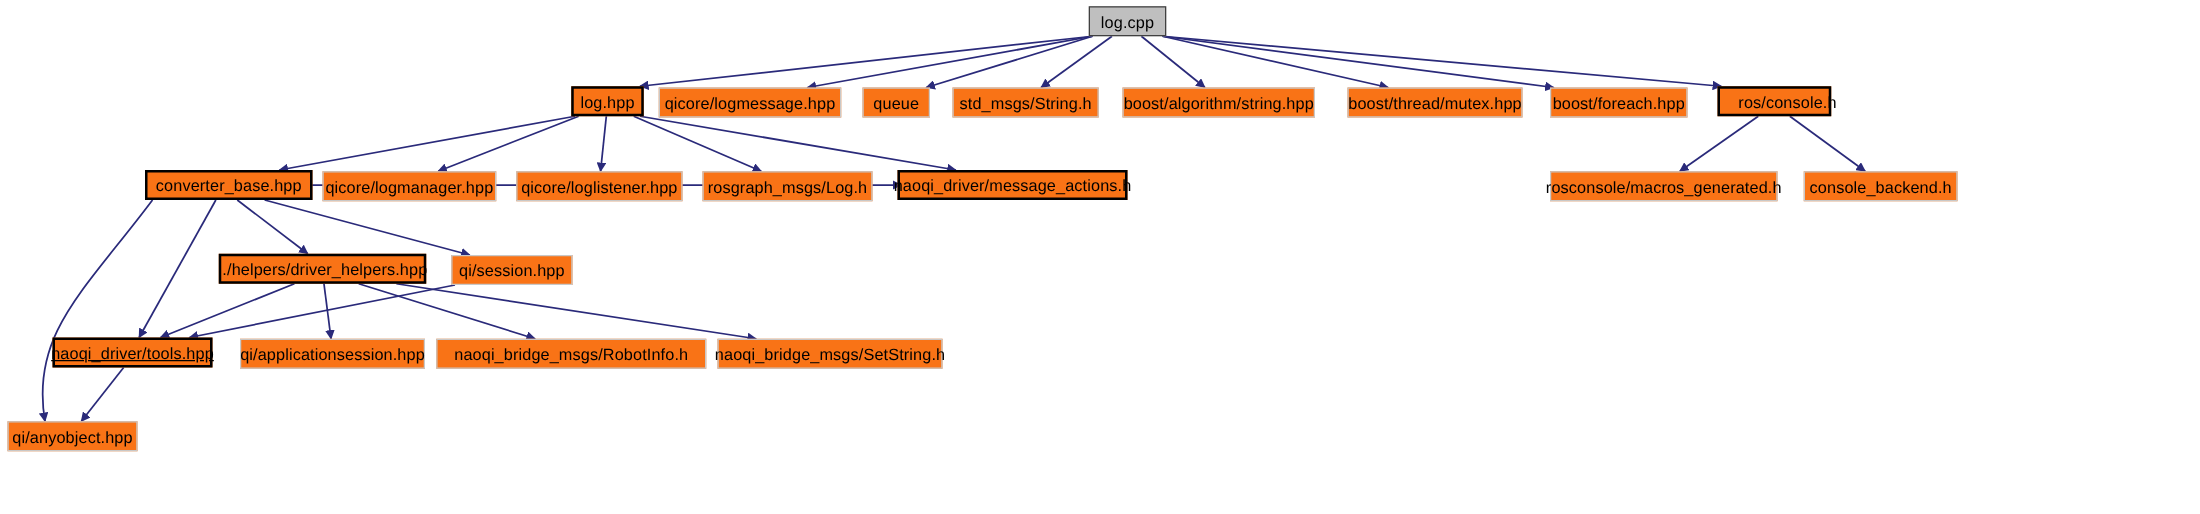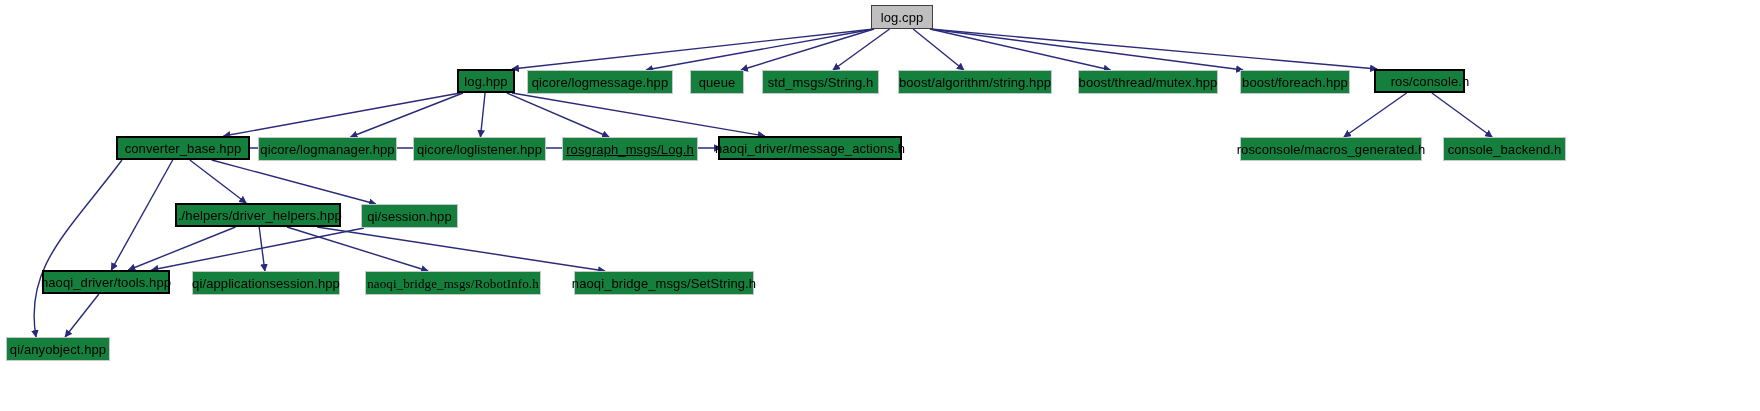--- a/index.html
+++ b/index.html
@@ -23,21 +23,21 @@
     height: 411px;
     pointer-events: none;
   }
   .node {
     position: absolute;
     box-sizing: border-box;
     display: flex;
     align-items: center;
     justify-content: center;
     white-space: nowrap;
-    background: #15803d;
+    background: #f97316;
     border: 1px solid #c8c8c8;
     color: #000000;
     font-size: 13px;
     line-height: 1;
     height: 24px;
     padding: 0 7px;
     letter-spacing: 0.1px;
   }
   .node.bold {
     border: 2px solid #000000;
@@ -92,25 +92,25 @@
       <div class="node" style="left: 527px; top: 70px; width: 146px;">qicore/logmessage.hpp</div>
       <div class="node" style="left: 690px; top: 70px; width: 54px;">queue</div>
       <div class="node" style="left: 762px; top: 70px; width: 117px;">std_msgs/String.h</div>
       <div class="node" style="left: 898px; top: 70px; width: 154px;">boost/algorithm/string.hpp</div>
       <div class="node" style="left: 1078px; top: 70px; width: 140px;">boost/thread/mutex.hpp</div>
       <div class="node" style="left: 1240px; top: 70px; width: 110px;">boost/foreach.hpp</div>
       <div class="node bold" style="left: 1374px; top: 69px; width: 91px; padding-left: 28px;">ros/console.h</div>
       <div class="node bold" style="left: 116px; top: 136px; width: 134px;">converter_base.hpp</div>
       <div class="node" style="left: 258px; top: 137px; width: 139px;">qicore/logmanager.hpp</div>
       <div class="node" style="left: 413px; top: 137px; width: 133px;">qicore/loglistener.hpp</div>
-      <div class="node" style="left: 562px; top: 137px; width: 136px; text-decoration: underline;">rosgraph_msgs/Log.h</div>
+      <div class="node" style="left: 562px; top: 137px; width: 136px;">rosgraph_msgs/Log.h</div>
       <div class="node bold" style="left: 718px; top: 136px; width: 184px;">naoqi_driver/message_actions.h</div>
       <div class="node" style="left: 1240px; top: 137px; width: 182px;">rosconsole/macros_generated.h</div>
       <div class="node" style="left: 1443px; top: 137px; width: 123px;">console_backend.h</div>
       <div class="node bold" style="left: 175px; top: 203px; width: 166px; text-align: right;">../helpers/driver_helpers.hpp</div>
       <div class="node" style="left: 361px; top: 204px; width: 97px;">qi/session.hpp</div>
-      <div class="node bold" style="left: 42px; top: 270px; width: 128px;">naoqi_driver/tools.hpp</div>
+      <div class="node bold" style="left: 42px; top: 270px; width: 128px; text-decoration: underline;">naoqi_driver/tools.hpp</div>
       <div class="node" style="left: 192px; top: 271px; width: 148px;">qi/applicationsession.hpp</div>
-      <div class="node" style="left: 365px; top: 271px; width: 176px; font-family: Liberation Serif, serif;">naoqi_bridge_msgs/RobotInfo.h</div>
+      <div class="node" style="left: 349px; top: 271px; width: 216px;">naoqi_bridge_msgs/RobotInfo.h</div>
       <div class="node" style="left: 574px; top: 271px; width: 180px;">naoqi_bridge_msgs/SetString.h</div>
       <div class="node" style="left: 6px; top: 337px; width: 104px;">qi/anyobject.hpp</div>
     </div>
 </div>
 
 </body></html>

